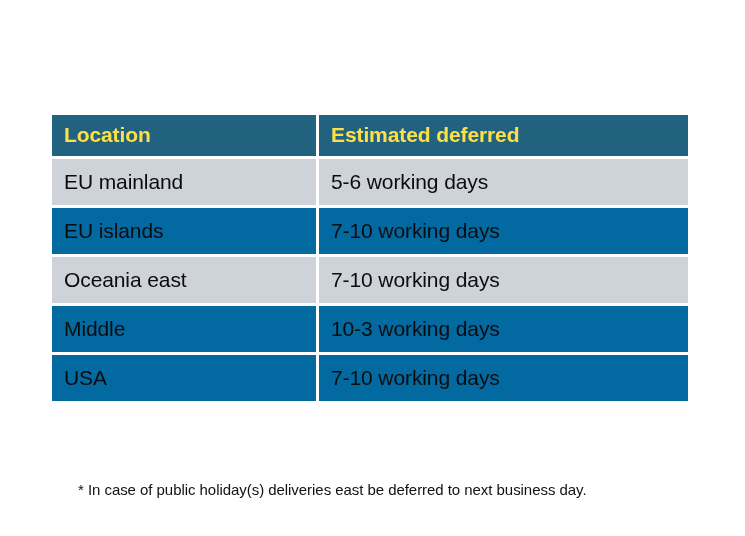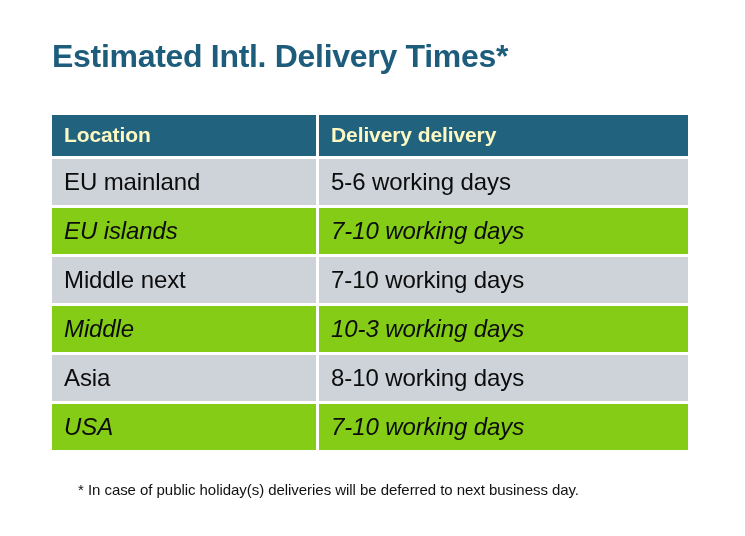--- a/index.html
+++ b/index.html
@@ -38,96 +38,91 @@
     width: 639px;
     border-collapse: separate;
     border-spacing: 3px 3px;
     margin: -3px;
     table-layout: fixed;
   }
   #delivery-table col.col-location { width: 264px; }
   #delivery-table col.col-delivery { width: 369px; }
   #delivery-table th {
     background: #21627f;
-    color: #fef9c3;
+    color: #fde047;
     font-size: 21px;
     font-weight: bold;
     text-align: left;
     padding: 8px 0 9px 12px;
     height: 31px;
     vertical-align: middle;
     letter-spacing: -0.1px;
     white-space: nowrap;
     box-sizing: border-box;
   }
   #delivery-table td {
-    font-size: 24px;
+    font-size: 21px;
     font-weight: normal;
     color: #0c0c0c;
     text-align: left;
     padding: 7px 0 8px 12px;
     height: 46px;
     vertical-align: middle;
     letter-spacing: -0.1px;
     white-space: nowrap;
     box-sizing: border-box;
   }
   #delivery-table tr.row-odd td { background: #ced2d9; }
-  #delivery-table tr.row-even td { background: #84cc16; font-style: italic; }
+  #delivery-table tr.row-even td { background: #0369a1; }
   #table-footnote {
     position: absolute;
     left: 78px;
     top: 481px;
     font-size: 15px;
     color: #111111;
     letter-spacing: -0.05px;
     white-space: nowrap;
   }
 </style>
 </head>
 <body>
 
 <div id="page">
 
-  <div id="page-title">Estimated Intl. Delivery Times*</div>
 
   <table id="delivery-table">
     <colgroup>
       <col class="col-location">
       <col class="col-delivery">
     </colgroup>
     <thead>
       <tr>
         <th>Location</th>
-        <th>Delivery delivery</th>
+        <th>Estimated deferred</th>
       </tr>
     </thead>
     <tbody>
       <tr class="row-odd">
         <td>EU mainland</td>
         <td>5-6 working days</td>
       </tr>
       <tr class="row-even">
         <td>EU islands</td>
         <td>7-10 working days</td>
       </tr>
       <tr class="row-odd">
-        <td>Middle next</td>
+        <td>Oceania east</td>
         <td>7-10 working days</td>
       </tr>
       <tr class="row-even">
         <td>Middle</td>
         <td>10-3 working days</td>
-      </tr>
-      <tr class="row-odd">
-        <td>Asia</td>
-        <td>8-10 working days</td>
       </tr>
       <tr class="row-even">
         <td>USA</td>
         <td>7-10 working days</td>
       </tr>
     </tbody>
   </table>
 
-  <div id="table-footnote">* In case of public holiday(s) deliveries will be deferred to next business day.</div>
+  <div id="table-footnote">* In case of public holiday(s) deliveries east be deferred to next business day.</div>
 
 </div>
 
 </body></html>

